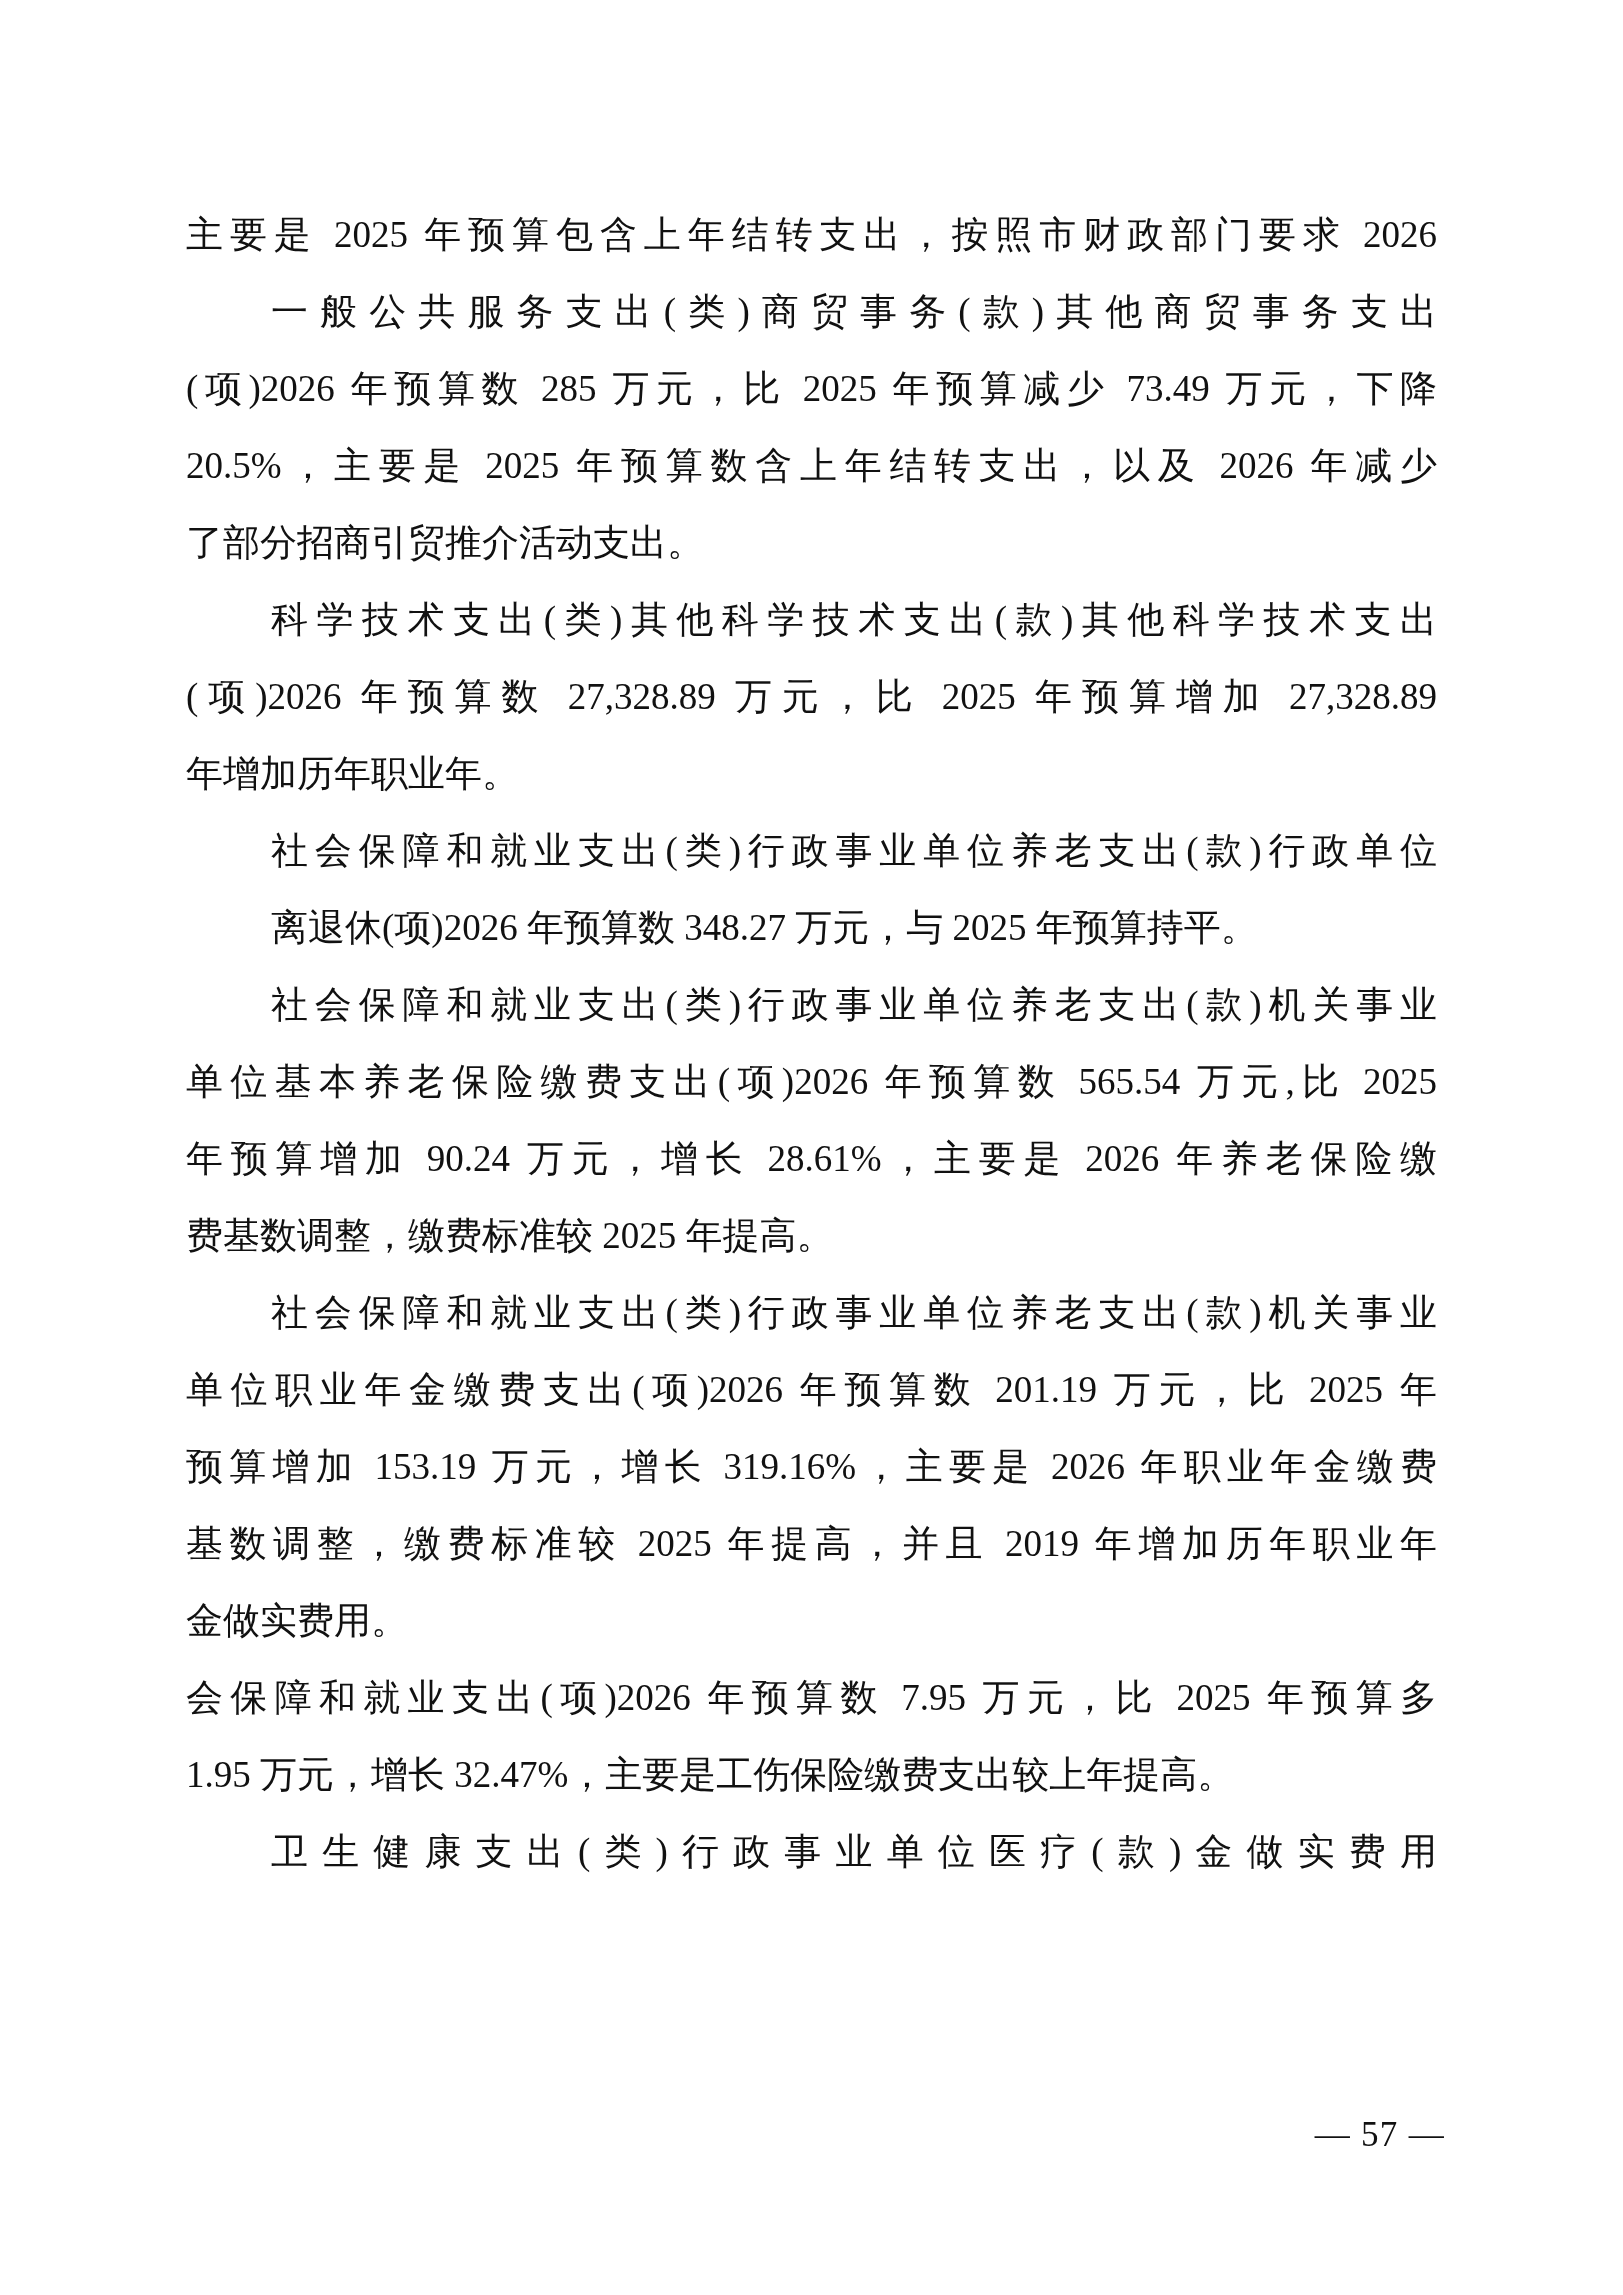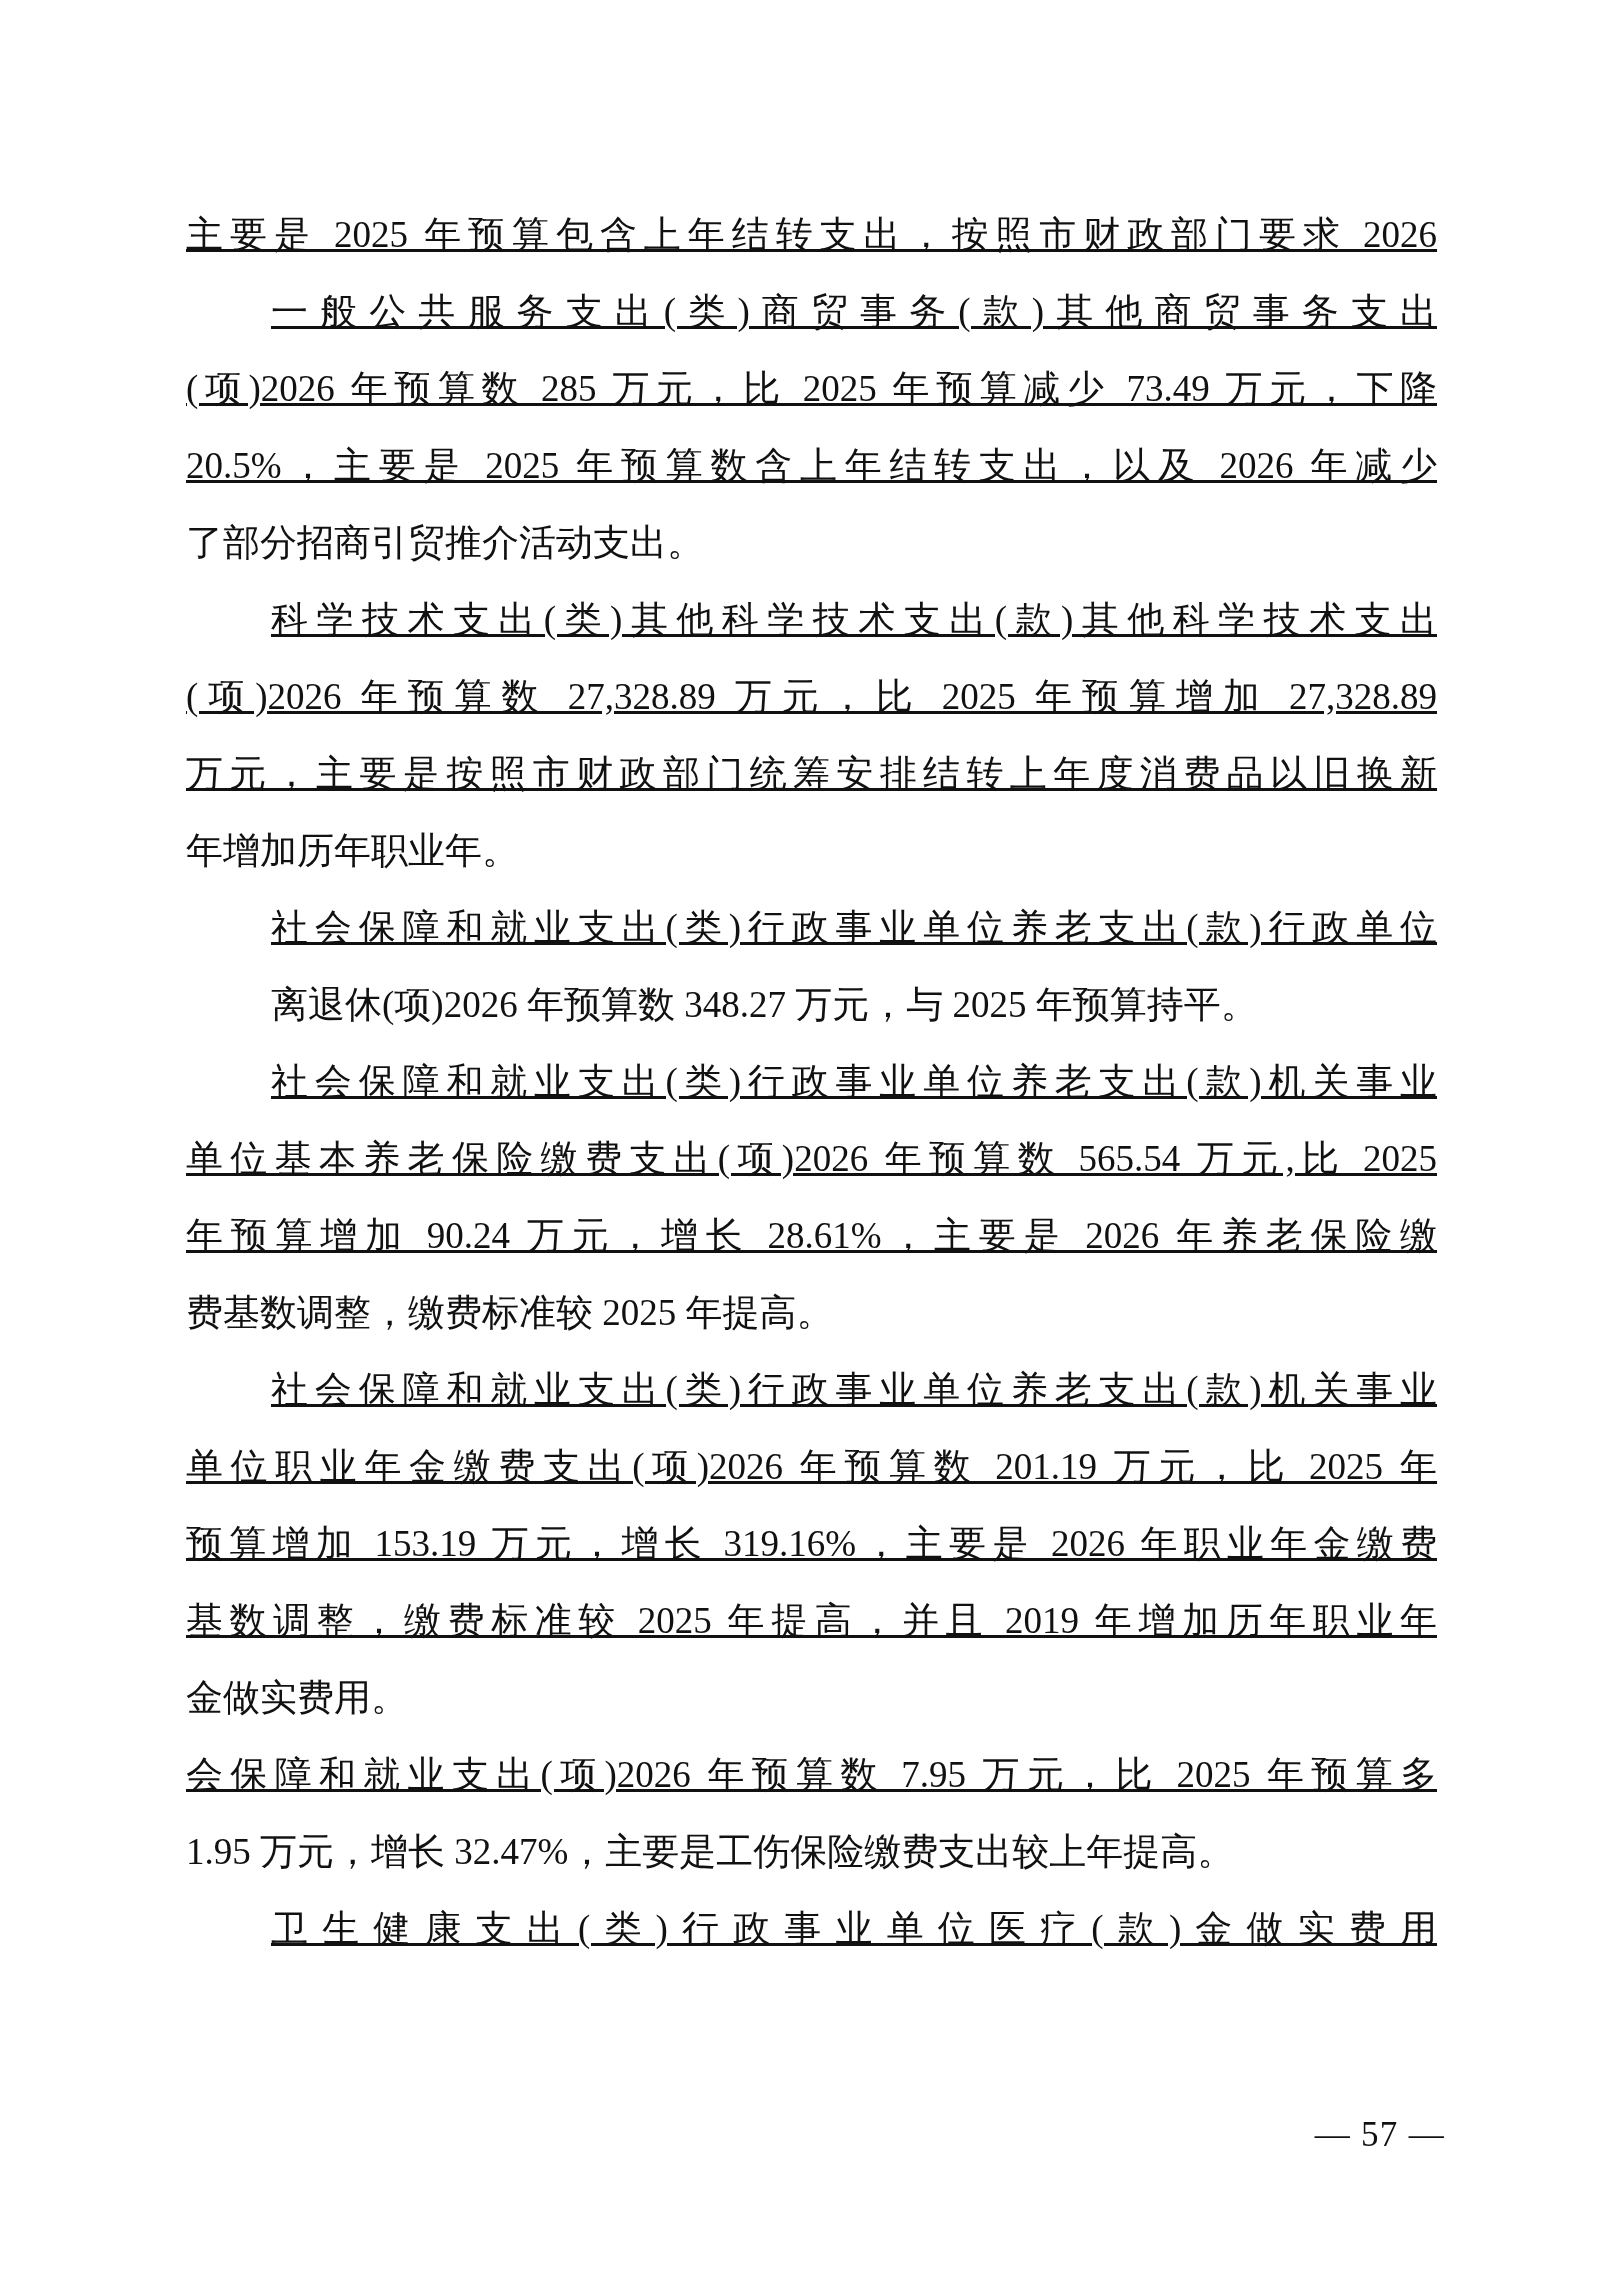--- a/index.html
+++ b/index.html
@@ -31,21 +31,20 @@
     font-size: 37px;
     white-space: nowrap;
     letter-spacing: 0;
   }
   
   .just {
     white-space: normal;
     text-align: justify;
     text-align-last: justify;
     text-justify: inter-character;
-    text-decoration: underline;
   }
   
   .short {
     text-align: left;
   }
   
   .indent {
     text-indent: 85px;
   }
   .page-number {
@@ -64,21 +63,20 @@
 
 <div class="page">
   <main class="text-block">
     <p class="line just">主要是 2025 年预算包含上年结转支出，按照市财政部门要求 2026</p>
     <p class="line just indent">一般公共服务支出(类)商贸事务(款)其他商贸事务支出</p>
     <p class="line just">(项)2026 年预算数 285 万元，比 2025 年预算减少 73.49 万元，下降</p>
     <p class="line just">20.5%，主要是 2025 年预算数含上年结转支出，以及 2026 年减少</p>
     <p class="line short">了部分招商引贸推介活动支出。</p>
     <p class="line just indent">科学技术支出(类)其他科学技术支出(款)其他科学技术支出</p>
     <p class="line just">(项)2026 年预算数 27,328.89 万元，比 2025 年预算增加 27,328.89</p>
-    <p class="line just">万元，主要是按照市财政部门统筹安排结转上年度消费品以旧换新</p>
     <p class="line short">年增加历年职业年。</p>
     <p class="line just indent">社会保障和就业支出(类)行政事业单位养老支出(款)行政单位</p>
     <p class="line short indent">离退休(项)2026 年预算数 348.27 万元，与 2025 年预算持平。</p>
     <p class="line just indent">社会保障和就业支出(类)行政事业单位养老支出(款)机关事业</p>
     <p class="line just">单位基本养老保险缴费支出(项)2026 年预算数 565.54 万元,比 2025</p>
     <p class="line just">年预算增加 90.24 万元，增长 28.61%，主要是 2026 年养老保险缴</p>
     <p class="line short">费基数调整，缴费标准较 2025 年提高。</p>
     <p class="line just indent">社会保障和就业支出(类)行政事业单位养老支出(款)机关事业</p>
     <p class="line just">单位职业年金缴费支出(项)2026 年预算数 201.19 万元，比 2025 年</p>
     <p class="line just">预算增加 153.19 万元，增长 319.16%，主要是 2026 年职业年金缴费</p>

